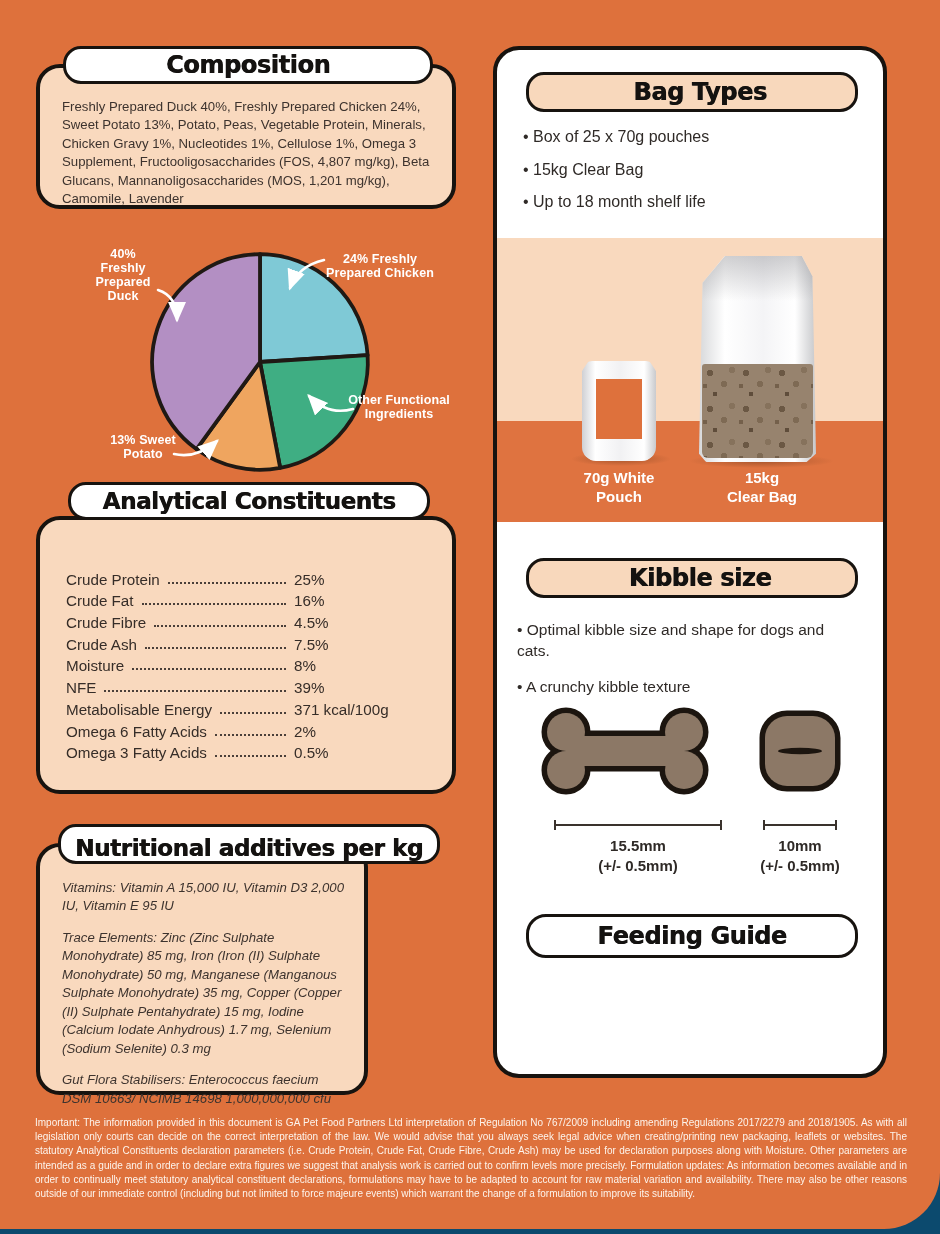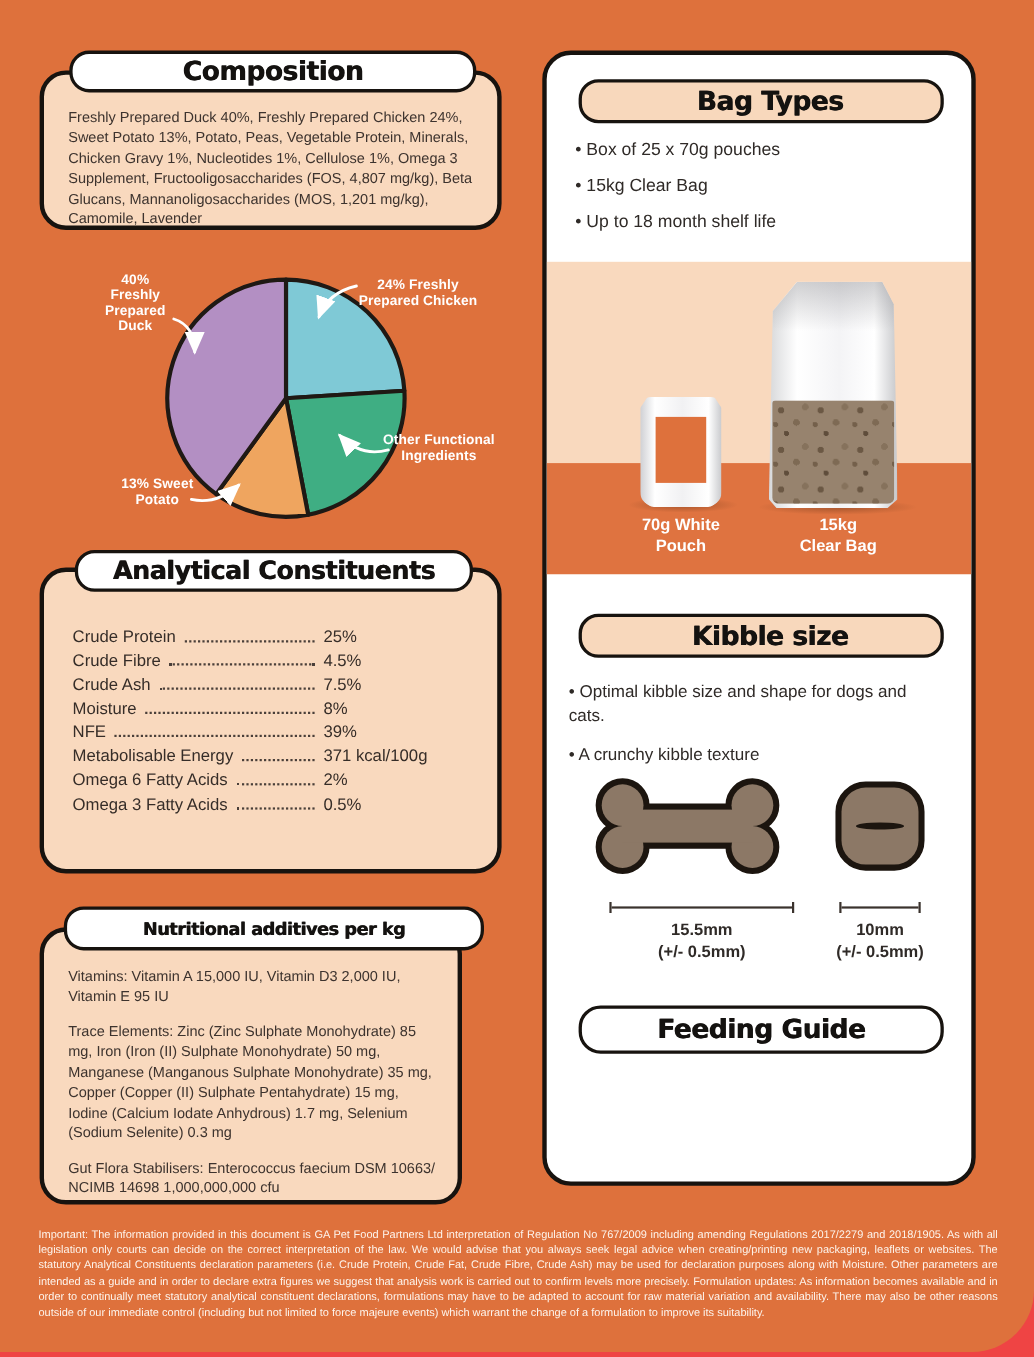--- a/index.html
+++ b/index.html
@@ -1,20 +1,20 @@
 <!DOCTYPE html>
 <html><head>
 <meta charset="utf-8">
 <style>
   * { margin:0; padding:0; box-sizing:border-box; }
   html,body { background:#ffffff; }
   body { font-family:"Liberation Sans", sans-serif; }
   .page {
     position:relative; width:940px; height:1234px; margin:0 auto;
-    background:#ef4444; overflow:hidden;
+    background:#0c4a6e; overflow:hidden;
   }
   .bg {
     position:absolute; inset:0 0 5px 0;
     background:#DE713C;
     border-radius:0 0 56px 0;
   }
   .abs { position:absolute; }
 
   
   .pill {
@@ -151,30 +151,35 @@
 Freshly
 Prepared
 Duck</div>
   <div class="pie-label" style="left:300px; top:252px; width:160px;">24% Freshly
 Prepared Chicken</div>
   <div class="pie-label" style="left:330px; top:393px; width:138px;">Other Functional
 Ingredients</div>
   <div class="pie-label" style="left:92px; top:433px; width:102px;">13% Sweet
 Potato</div>
 
-  <div class="pill white" style="left:68px; top:500px; width:362px; height:38px; font-size:23px;text-align:center;">
+  <div class="pill white" style="left:68px; top:482px; width:362px; height:38px; font-size:23px;text-align:center;">
     <span>Analytical Constituents</span>
   </div>
   <div class="panel" style="left:36px; top:516px; width:420px; height:278px; padding:46px 26px 0 26px;">
     <div class="a-row">
         <span class="lbl">Crude Protein</span>
         <span class="leader"></span>
         <span class="val">25%</span>
       </div>
     <div class="a-row">
+        <span class="lbl">Crude Fat</span>
+        <span class="leader"></span>
+        <span class="val">16%</span>
+      </div>
+    <div class="a-row">
         <span class="lbl">Crude Fibre</span>
         <span class="leader"></span>
         <span class="val">4.5%</span>
       </div>
     <div class="a-row">
         <span class="lbl">Crude Ash</span>
         <span class="leader"></span>
         <span class="val">7.5%</span>
       </div>
     <div class="a-row">
@@ -197,24 +202,24 @@
         <span class="leader"></span>
         <span class="val">2%</span>
       </div>
     <div class="a-row">
         <span class="lbl">Omega 3 Fatty Acids</span>
         <span class="leader"></span>
         <span class="val">0.5%</span>
       </div>
   </div>
 
-  <div class="pill white" style="left:58px; top:824px; width:382px; height:40px; font-size:16px;">
+  <div class="pill white" style="left:58px; top:824px; width:382px; height:40px; font-size:23px;align-items:flex-end;">
     <span>Nutritional additives per kg</span>
   </div>
-  <div class="panel" style="left:36px; top:843px; width:384px; height:252px; padding:32px 20px 0 22px;">
+  <div class="panel" style="left:36px; top:843px; width:332px; height:252px; padding:32px 20px 0 22px;font-style:italic;">
     <p class="body-text" style="margin-bottom:13px;">Vitamins: Vitamin A 15,000 IU, Vitamin D3 2,000 IU, Vitamin E 95 IU</p>
     <p class="body-text" style="margin-bottom:13px;">Trace Elements: Zinc (Zinc Sulphate Monohydrate) 85 mg, Iron (Iron (II) Sulphate Monohydrate) 50 mg, Manganese (Manganous Sulphate Monohydrate) 35 mg, Copper (Copper (II) Sulphate Pentahydrate) 15 mg, Iodine (Calcium Iodate Anhydrous) 1.7 mg, Selenium (Sodium Selenite) 0.3 mg</p>
     <p class="body-text">Gut Flora Stabilisers: Enterococcus faecium DSM 10663/ NCIMB 14698 1,000,000,000 cfu</p>
   </div>
 
   <div class="card">
 
     <div class="pill peach" style="left:29px; top:22px; width:332px; height:40px; font-size:24px;">
       <span>Bag Types</span>
     </div>

